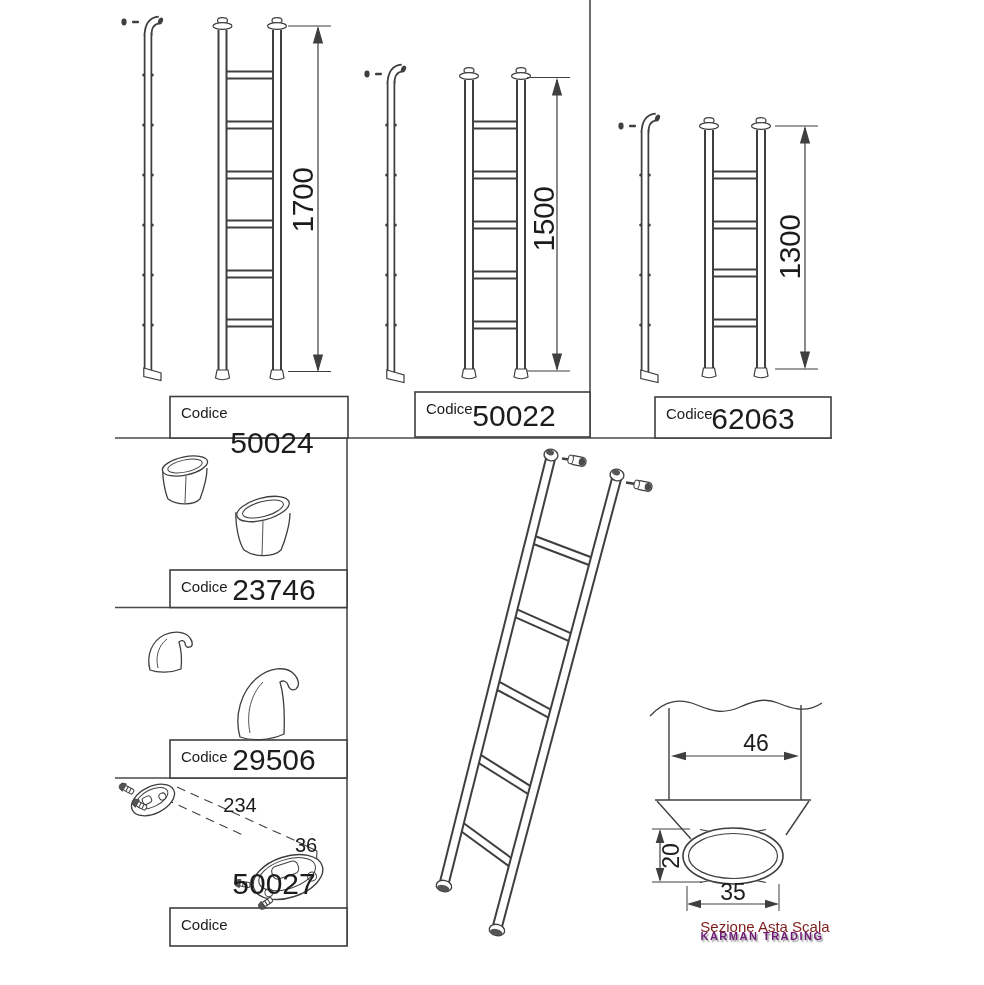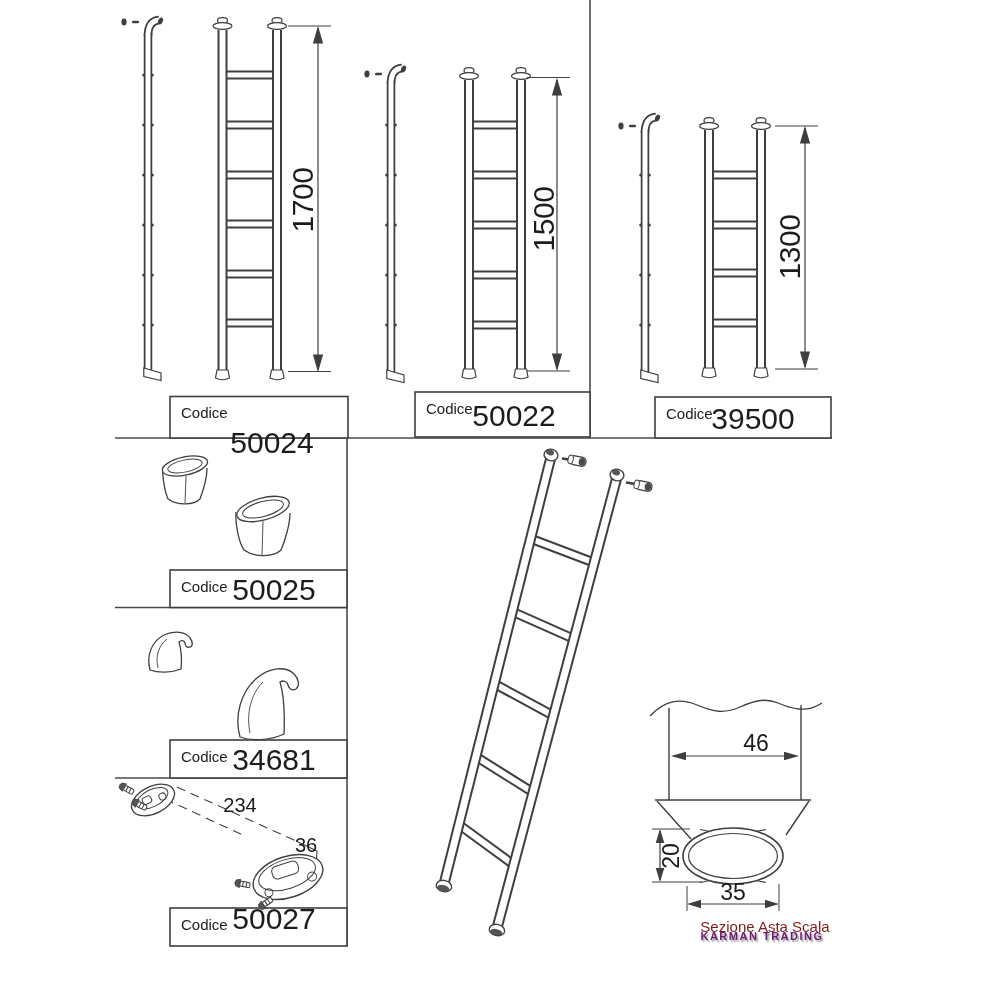--- a/index.html
+++ b/index.html
@@ -352,28 +352,28 @@
 
 <div class="t rot dim-lg" style="left:303px;top:200px;">1700</div>
 <div class="t rot dim-lg" style="left:544px;top:219px;">1500</div>
 <div class="t rot dim-lg" style="left:790px;top:247px;">1300</div>
 
 <div class="t codice" style="left:181px;top:404px;">Codice</div>
 <div class="t ctr code-num" style="left:272px;top:443px;">50024</div>
 <div class="t codice" style="left:426px;top:400px;">Codice</div>
 <div class="t ctr code-num" style="left:514px;top:416px;text-align:right;">50022</div>
 <div class="t codice" style="left:666px;top:405px;">Codice</div>
-<div class="t ctr code-num" style="left:753px;top:419px;">39500</div>
+<div class="t ctr code-num" style="left:753px;top:419px;">62063</div>
 
 <div class="t codice" style="left:181px;top:578px;">Codice</div>
-<div class="t ctr code-num" style="left:274px;top:590px;">50025</div>
+<div class="t ctr code-num" style="left:274px;top:590px;">23746</div>
 <div class="t codice" style="left:181px;top:748px;">Codice</div>
-<div class="t ctr code-num" style="left:274px;top:760px;">34681</div>
+<div class="t ctr code-num" style="left:274px;top:760px;">29506</div>
 <div class="t codice" style="left:181px;top:916px;">Codice</div>
-<div class="t ctr code-num" style="left:274px;top:884px;margin-top:35px;">50027</div>
+<div class="t ctr code-num" style="left:274px;top:884px;">50027</div>
 
 <div class="t ctr dim-sm" style="left:240px;top:805px;">234</div>
 <div class="t ctr dim-sm" style="left:306px;top:845px;">36</div>
 
 <div class="t ctr dim-md" style="left:756px;top:743px;">46</div>
 <div class="t rot dim-md" style="left:671px;top:856px;">20</div>
 <div class="t ctr dim-md" style="left:733px;top:892px;">35</div>
 
 <div class="t ctr caption-gray" style="left:765px;top:926px;">Sezione Asta Scala</div>
 <div class="t ctr brand" style="left:762px;top:936px;">KARMAN TRADING</div>

